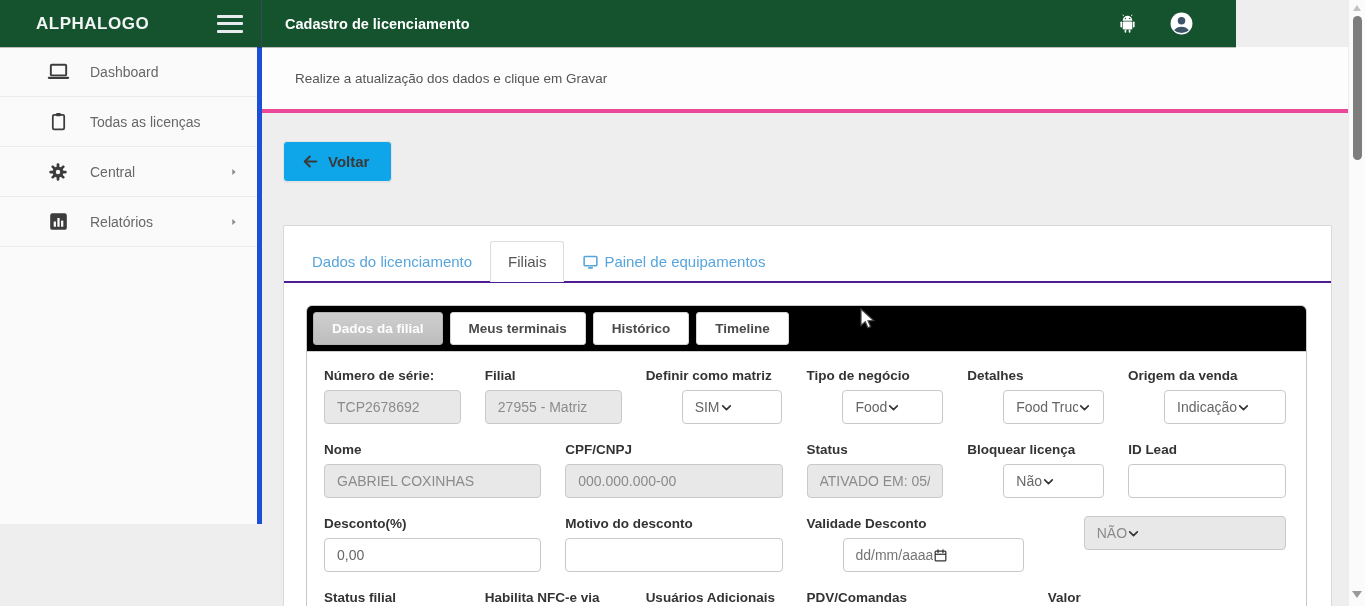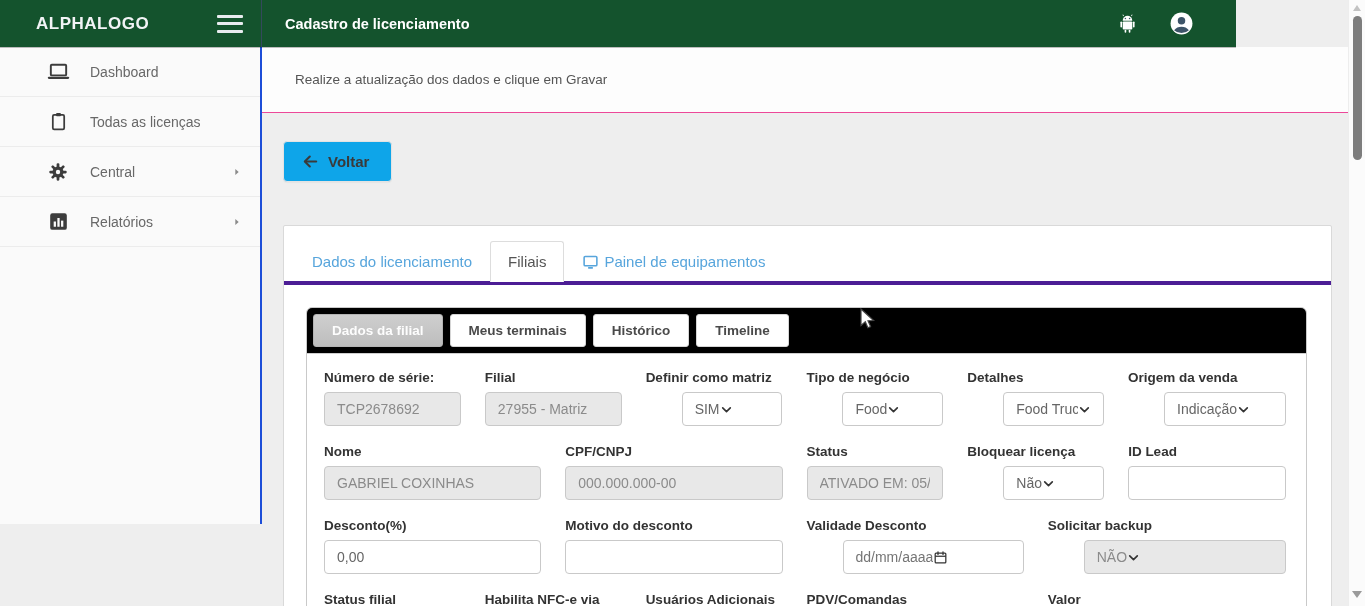--- a/index.html
+++ b/index.html
@@ -15,41 +15,41 @@
   .brand { color:#f2f4f6; font-size:17px; font-weight:bold; letter-spacing:.5px; }
   .hamburger { width:26px; height:18px; display:flex; flex-direction:column; justify-content:space-between; cursor:pointer; }
   .hamburger div { height:3px; background:#e8ecef; border-radius:1px; }
   .main-head { flex:1; display:flex; align-items:center; padding:0 32px 0 23px; }
   .page-title { color:#fff; font-size:14.5px; font-weight:bold; }
   .head-icons { margin-left:auto; display:flex; align-items:center; gap:30px; padding-right:10px; }
   .head-icons svg { display:block; }
 
   
   .sidebar { position:absolute; left:0; top:47px; width:262px; height:477px; background:#fafafa;
-             border-right:2px solid #1d4ed8; z-index:4; }
+             border-right:5px solid #1d4ed8; z-index:4; }
   .side-item { height:50px; display:flex; align-items:center; padding:0 18px 0 46px;
                border-bottom:1px solid #ececec; cursor:pointer; color:#686868; }
   .side-item .s-icon { width:24px; height:24px; margin-right:20px; flex:0 0 24px; display:flex; align-items:center; justify-content:center; }
   .side-item .s-label { font-size:14px; }
   .side-item .caret { margin-left:auto; color:#8a8a8a; }
 
   
   .subheader { position:absolute; left:262px; top:47px; width:1086px; height:66px; background:#fdfdfd;
-               border-bottom:1px solid #ec4899; display:flex; align-items:center; padding-left:33px;text-align:right; }
+               border-bottom:4px solid #ec4899; display:flex; align-items:center; padding-left:33px;text-align:right; }
   .subheader span { font-size:13.5px; color:#555; }
 
   
   .content { position:absolute; left:262px; top:113px; width:1086px; height:493px; background:#eeeeee;
              padding:28px 16px 0 21px; overflow:hidden; }
   .btn-voltar { display:inline-flex; align-items:center; gap:9px; background:#0ea5e9; border:1px solid #e3e3e3;
                 border-radius:4px; padding:11px 22px 11px 18px; font-size:15px; font-weight:bold; color:#3a3a3a;
                 cursor:pointer; box-shadow:0 1px 1px rgba(0,0,0,.04); }
 
   .card { margin-top:43px; background:#fff; border:1px solid #d9d9d9; border-radius:2px; height:420px; }
-  .tabs-wrap { display:flex; align-items:flex-end; padding:15px 16px 0 10px; border-bottom:4px solid #4c1d95; }
+  .tabs-wrap { display:flex; align-items:flex-end; padding:15px 16px 0 10px; border-bottom:2px solid #4c1d95; }
   .tab { padding:11px 17px; font-size:15px; color:#57a5dc; cursor:pointer; display:flex; align-items:center; gap:5px;
          border:1px solid transparent; margin-bottom:-1px; }
   .tab.active { background:#fff; color:#555; border-color:#ddd; border-bottom-color:#fff; border-radius:3px 3px 0 0; }
 
   .panel { margin:22px 24px 0 22px; border:1px solid #c9c9c9; border-radius:6px; background:#fff; }
   .strip { background:#000000; border-bottom:1px solid #cfcfcf; border-radius:5px 5px 0 0; padding:6px 6px; display:flex; gap:7px; }
   .subtab { padding:8px 18px; font-size:13.5px; font-weight:bold; color:#4a4a4a; background:#fff;
             border:1px solid #d5d5d5; border-radius:3px; cursor:pointer; box-shadow:0 1px 1px rgba(0,0,0,.06); }
   .subtab.active { background:linear-gradient(#cfcfcf,#bdbdbd); color:#fdfdfd; border-color:#b3b3b3; box-shadow:none; }
 
@@ -325,21 +325,20 @@
                   <span style="display: flex;">
                     <svg width="15" height="15" viewBox="0 0 24 24" fill="none" stroke="#333" stroke-width="2">
                       <rect x="3.5" y="5" width="17" height="15.5" rx="1.5"></rect>
                       <path d="M3.5 10h17"></path>
                       <path d="M8 2.8v4.2M16 2.8v4.2" stroke-linecap="round"></path>
                     </svg>
                   </span>
                 </div>
               </div>
               <div class="col w3 last">
-                <span class="flabel">Solicitar backup</span>
                 <div class="ctrl disabled sel">
                   <span class="val">NÃO</span>
                   <span style="display: flex;">
                     <svg width="13" height="13" viewBox="0 0 24 24" fill="none" stroke="#333" stroke-width="3" stroke-linecap="round" stroke-linejoin="round">
                       <path d="M5 9l7 7 7-7"></path>
                     </svg>
                   </span>
                 </div>
               </div>
             </div>

